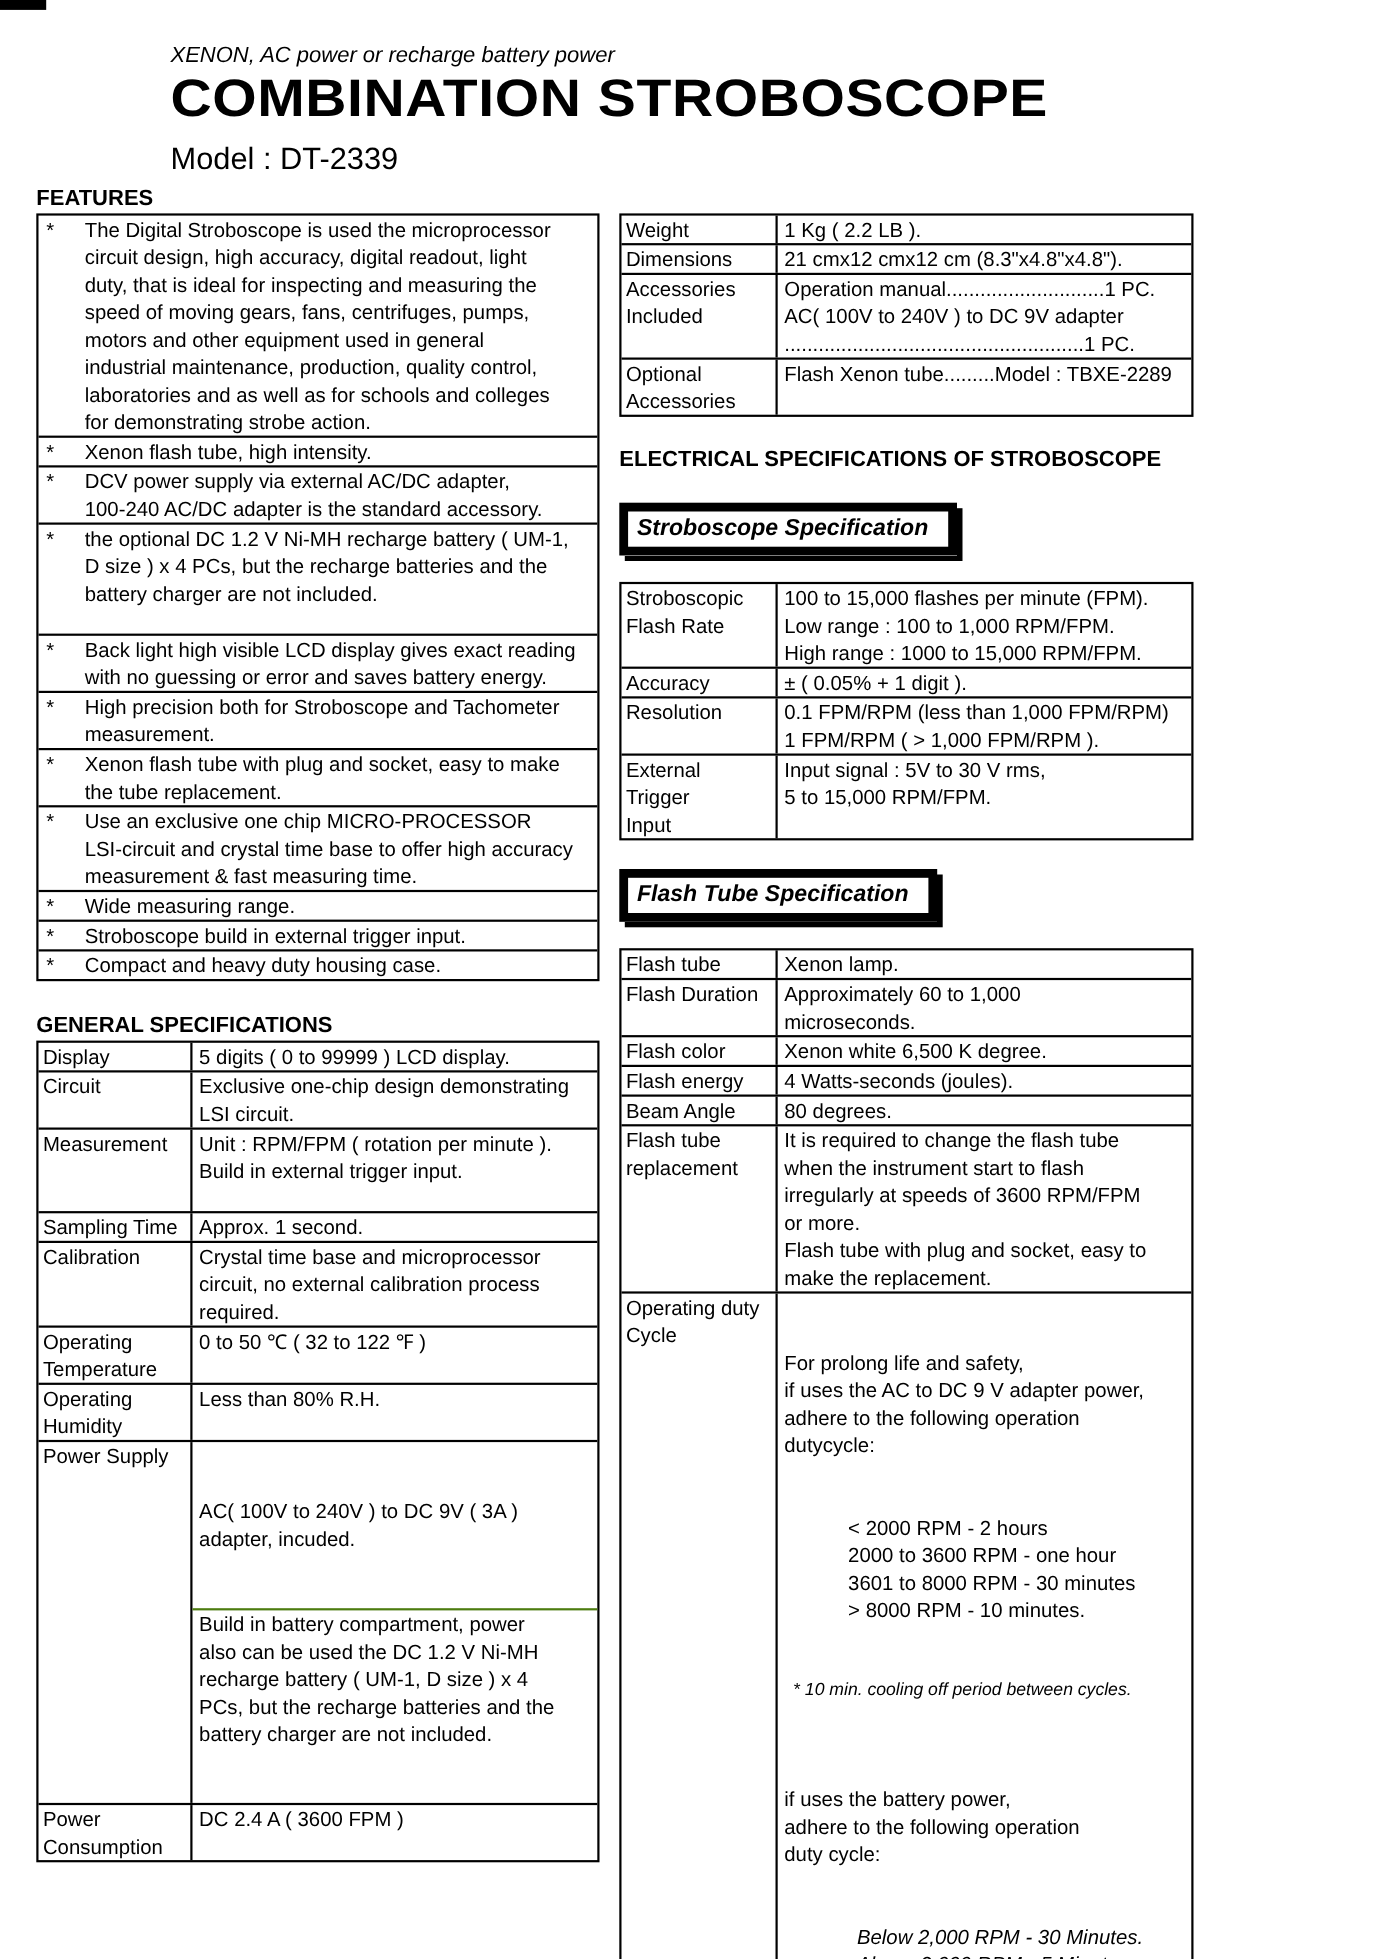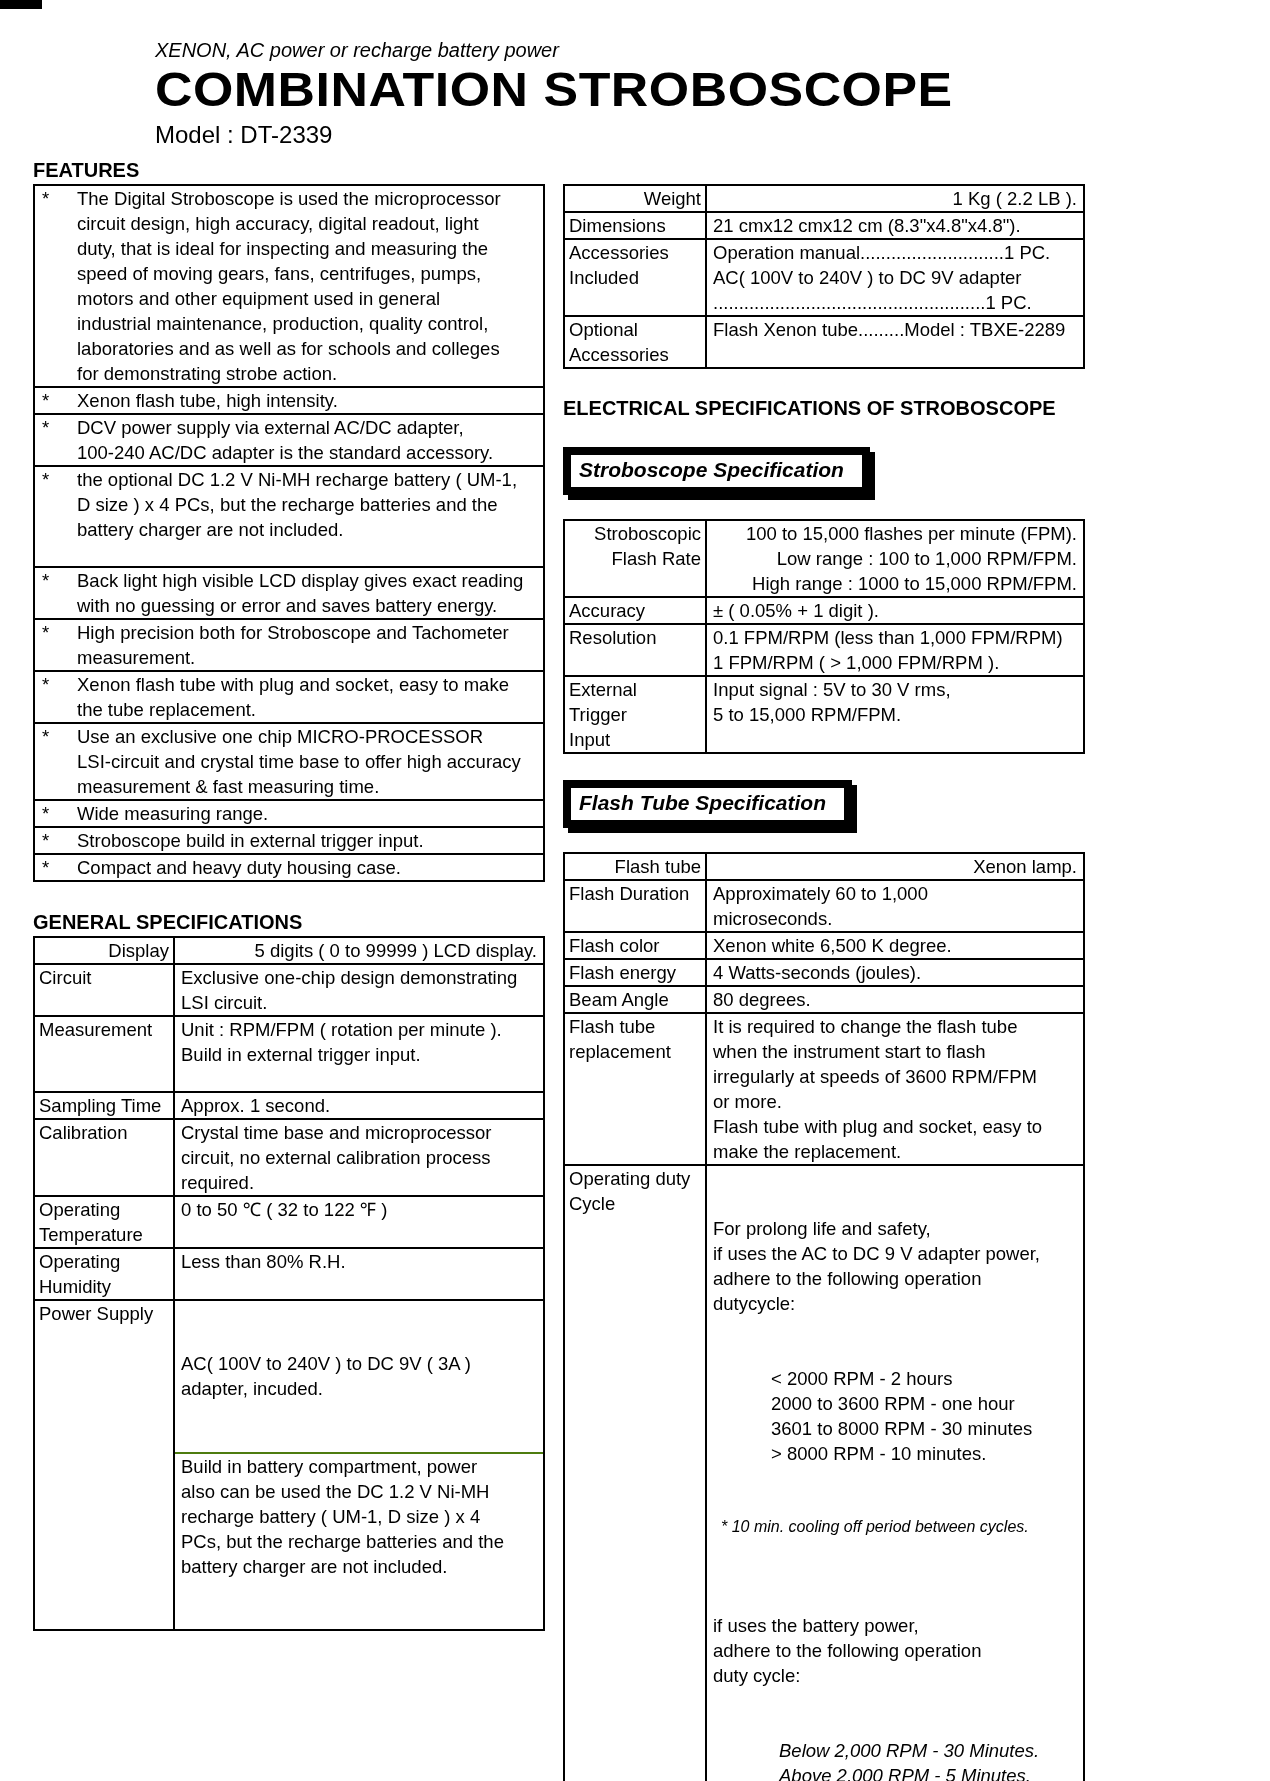--- a/index.html
+++ b/index.html
@@ -22,41 +22,41 @@
   
   .header { padding-left: 155px; }
   .tagline { font-style: italic; font-size: 20px; line-height: 24px; }
   .main-title {
     display: inline-block;
     font-size: 48px; font-weight: bold; line-height: 56px;
     letter-spacing: 0.5px;
     transform: scaleX(1.08); transform-origin: left center;
     white-space: nowrap;
   }
-  .model-line { font-size: 24px; line-height: 30px; margin-top: 2px; }
+  .model-line { font-size: 28px; line-height: 30px; margin-top: 12px; }
 
   
   .content { display: flex; gap: 18px; padding: 6px 185px 0 33px; }
   .col-left { flex: 0 0 512px; width: 512px; }
   .col-right { flex: 0 0 522px; width: 522px; padding-top: 28px; }
 
   .section-heading { font-size: 20px; font-weight: bold; line-height: 28px; }
 
   
   .feat-table { border: 2px solid #000; }
   .feat-row { display: flex; border-top: 2px solid #000; }
   .feat-row:first-child { border-top: none; }
   .feat-bullet { width: 26px; padding-left: 7px; flex: 0 0 26px; }
   .feat-text { flex: 1; white-space: pre-wrap; padding-right: 4px; margin-left: 16px; }
   .feat-row.pad-bottom { min-height: 101px; }
 
   
   .spec-table { border: 2px solid #000; }
   .spec-row { display: flex; border-top: 2px solid #000; }
-  .spec-row:first-child { border-top: none; text-align: right; }
+  .spec-row:first-child { border-top: none; }
   .spec-label { flex: 0 0 140px; width: 140px; border-right: 2px solid #000; padding: 0 4px; white-space: pre-wrap; }
   .col-right .spec-label { flex: 0 0 142px; width: 142px; }
   .spec-value { flex: 1; padding: 0 6px; white-space: pre-wrap; }
   .spec-row.pad-bottom-1 { min-height: 76px; }
   .split-top { padding-bottom: 1px; }
   .split-bottom { border-top: 2px solid #4d7c0f; margin: 0 -6px; padding: 0 6px; }
 
   
   .elec-heading { font-size: 20px; font-weight: bold; margin-top: 26px; line-height: 26px; }
   .box-title {
@@ -198,20 +198,25 @@
           <div class="spec-label">Power Supply</div>
           <div class="spec-value">
             <div class="split-top">AC( 100V to 240V ) to DC 9V ( 3A )
 adapter, incuded.</div>
             <div class="split-bottom">Build in battery compartment, power
 also can be used the DC 1.2 V Ni-MH
 recharge battery ( UM-1, D size ) x 4
 PCs, but the recharge batteries and the
 battery charger are not included.</div>
           </div>
+        </div>
+        <div class="spec-row">
+          <div class="spec-label">Power
+Consumption</div>
+          <div class="spec-value">DC 2.4 A ( 3600 FPM )</div>
         </div>
       </div>
     </div>
 
     <div class="col-right">
 
       <div class="spec-table">
         <div class="spec-row">
           <div class="spec-label">Weight</div>
           <div class="spec-value">1 Kg ( 2.2 LB ).</div>

